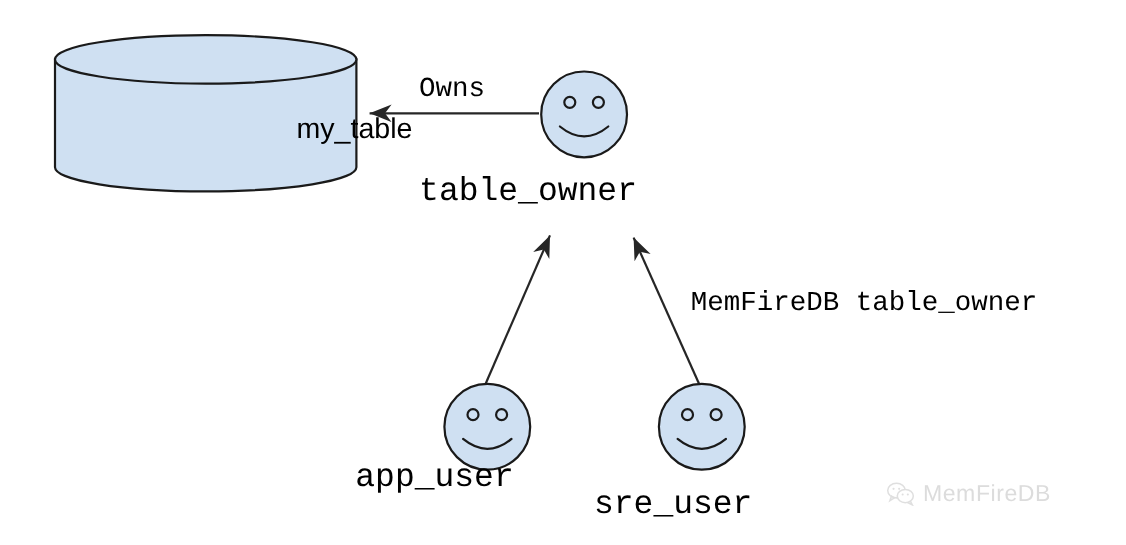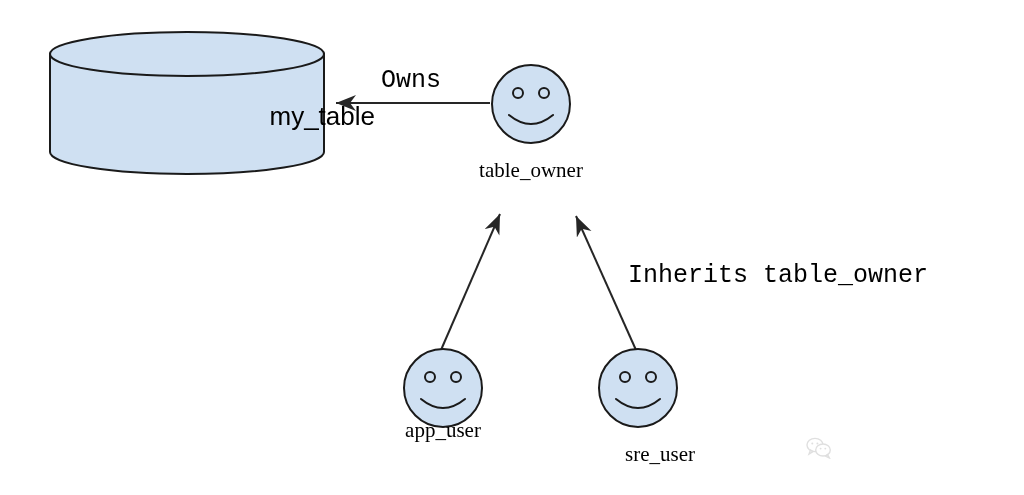--- a/index.html
+++ b/index.html
@@ -16,25 +16,24 @@
   }
   #diagram-canvas {
     position: absolute;
     left: 0;
     top: 0;
     width: 1024px;
     height: 495px;
   }
   .node-label {
     position: absolute;
-    font-family: Liberation Serif, serif;
-    font-size: 21px;
+    font-family: Liberation Mono, monospace;
+    font-size: 30px;
     color: #000000;
     white-space: nowrap;
-    text-align: center;
     line-height: 1;
   }
   .edge-label {
     position: absolute;
     font-family: Liberation Mono, monospace;
     font-size: 25px;
     color: #000000;
     white-space: nowrap;
     line-height: 1;
   }
@@ -116,30 +115,31 @@
   </g>
 
 </svg>
 
 <div class="db-label" style="left:0px; top:103px; width:375px;">my_table</div>
 
 <div class="edge-label" style="left:381px; top:68px;">Owns</div>
 
 <div class="node-label" style="left:381px; top:160px; width:300px;">table_owner</div>
 
-<div class="edge-label" style="left:628px; top:263px;">Inherits table_owner</div>
+<div class="edge-label" style="left:628px; top:263px;">MemFireDB table_owner</div>
 
 <div class="node-label" style="left:323px; top:420px; width:240px;">app_user</div>
 
 <div class="node-label" style="left:540px; top:444px; width:240px;">sre_user</div>
 
 <div id="watermark">
   <svg width="26" height="22" viewBox="0 0 26 22">
     <ellipse cx="9" cy="8" rx="8" ry="6.6" fill="none" stroke="#d4d4d4" stroke-width="1.4"></ellipse>
     <path d="M4.5,13 L3,17.2 L7.2,14.6 Z" fill="none" stroke="#d4d4d4" stroke-width="1.4"></path>
     <circle cx="6.3" cy="6.4" r="1" fill="#d4d4d4"></circle>
     <circle cx="11.4" cy="6.4" r="1" fill="#d4d4d4"></circle>
     <ellipse cx="17" cy="13" rx="7.3" ry="6" fill="#ffffff" stroke="#d4d4d4" stroke-width="1.4"></ellipse>
     <path d="M21.6,17.6 L23.4,21 L19.6,19.2 Z" fill="#ffffff" stroke="#d4d4d4" stroke-width="1.4"></path>
     <circle cx="14.6" cy="11.6" r="0.95" fill="#d4d4d4"></circle>
     <circle cx="19.3" cy="11.6" r="0.95" fill="#d4d4d4"></circle>
   </svg>
+  <span class="wm-text">MemFireDB</span>
 </div>
 
 </body></html>

